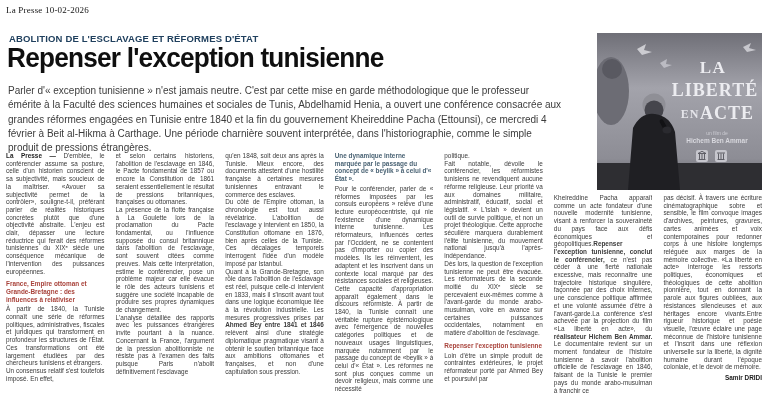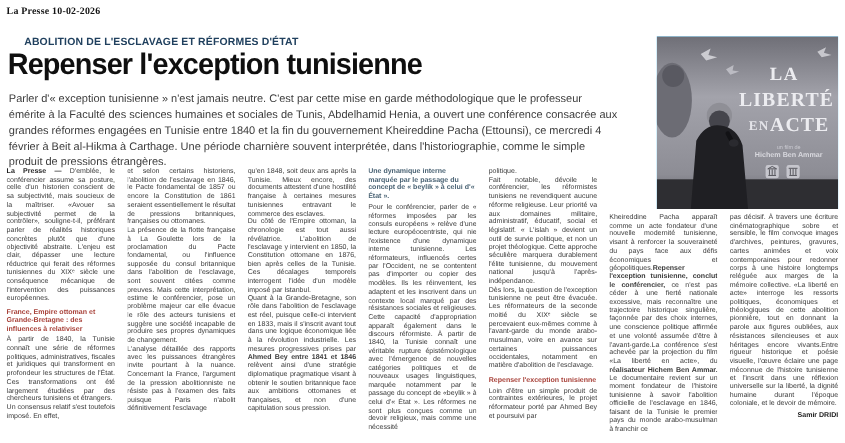--- a/index.html
+++ b/index.html
@@ -2,25 +2,25 @@
 <html lang="fr"><head>
 <meta charset="utf-8">
 <style>
   html,body{margin:0;padding:0;}
   body{
     width:768px;height:403px;position:relative;overflow:hidden;
     background:#ffffff;font-family:"Liberation Sans",sans-serif;
   }
   .masthead{
     position:absolute;top:5px;left:6px;
-    font-family:"Liberation Serif",serif;font-weight:bold;
+    font-family:"Liberation Serif",serif;font-weight:normal;
     font-size:9px;color:#141414;letter-spacing:.2px;
   }
   .kicker{
-    position:absolute;top:33px;left:22px;
+    position:absolute;top:33px;left:9px;
     font-size:9.5px;font-weight:bold;color:#20405e;letter-spacing:.15px;
   }
   .headline{
     position:absolute;top:43px;left:7px;
     font-size:27px;font-weight:bold;color:#0f0f0f;
     letter-spacing:-.8px;transform:scaleX(.97);transform-origin:left top;
     white-space:nowrap;
   }
   .lede{
     position:absolute;top:84px;left:8px;width:557px;
@@ -39,21 +39,21 @@
   .col p{margin:0;}
   .col .subhead{font-weight:bold;margin:5px 0 2px;text-align:left;}
   .red{color:#a8423a;}
   .slate{color:#4a6374;}
   .lead-in{font-weight:bold;color:#1d1d1d;}
   .b{font-weight:bold;}
   .offset{padding-top:42px;}
   .byline{font-weight:bold;color:#1c1c1c;text-align:right;margin-top:3px !important;}
   .photo{
     position:absolute;top:33px;left:597px;width:165px;height:157px;
-    background:#7dd3fc;overflow:hidden;
+    background:#1d4ed8;overflow:hidden;
   }
   .photo svg{display:block;}
 </style>
 </head>
 <body>
 
 <div class="masthead">La Presse 10-02-2026</div>
 
 <div class="kicker">ABOLITION DE L'ESCLAVAGE ET RÉFORMES D'ÉTAT</div>
 

